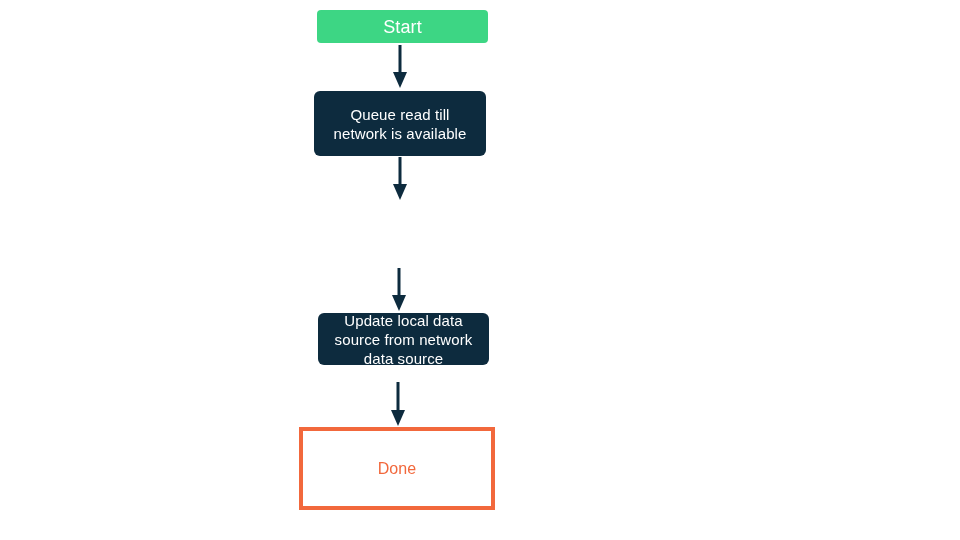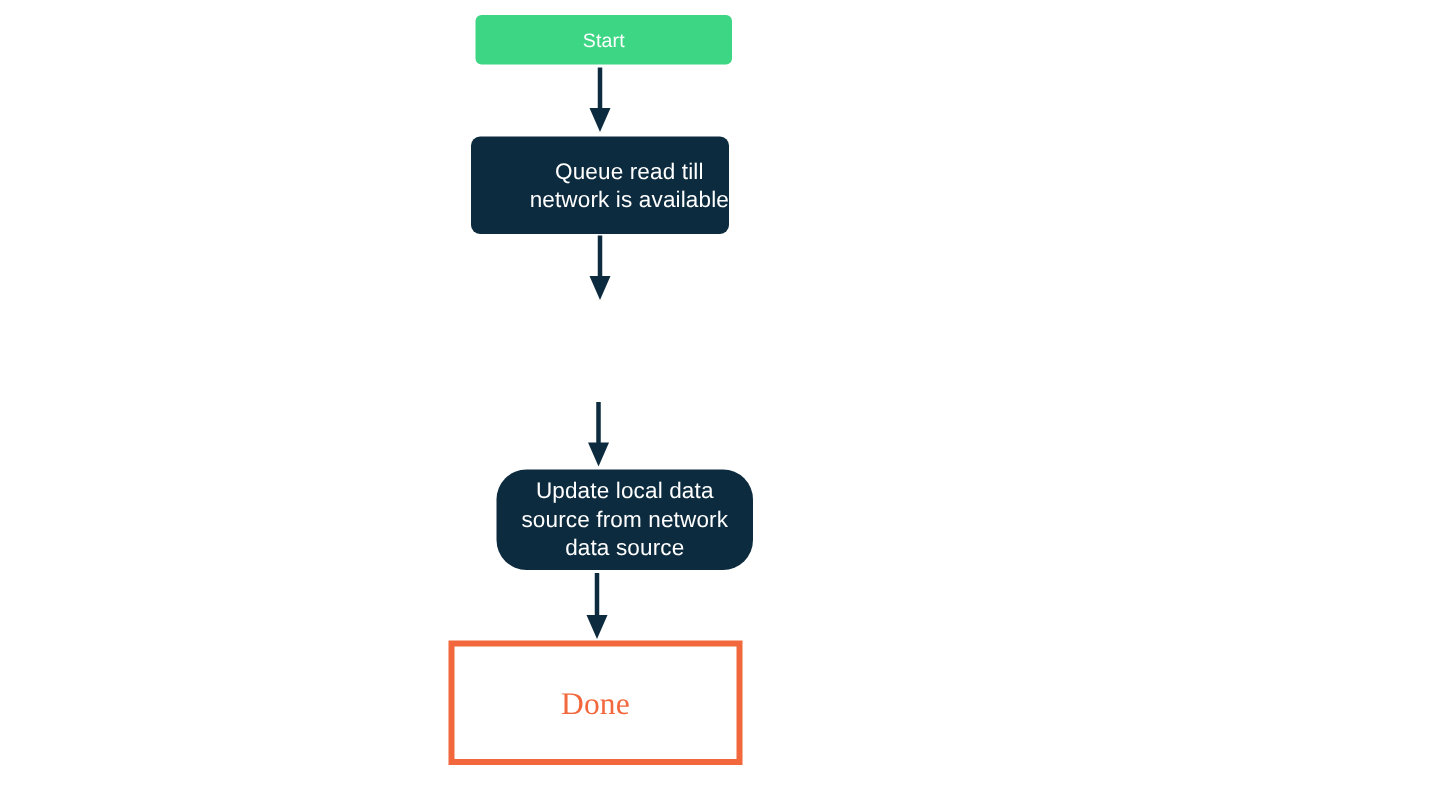--- a/index.html
+++ b/index.html
@@ -43,70 +43,67 @@
   .node-start {
     left: 317px;
     top: 10px;
     width: 171px;
     height: 33px;
     background: #3dd684;
     border-radius: 4px;
   }
   .node-start .node-label {
     color: #ffffff;
-    font-size: 13px;
+    font-size: 18px;
     line-height: 18px;
   }
 
   
   .node-process {
     background: #0d2b3e;
     border-radius: 6px;
   }
   .node-process .node-label {
     color: #ffffff;
     font-size: 15px;
   }
 
   .node-process-1 {
     left: 314px;
     top: 91px;
     width: 172px;
     height: 65px;
-    justify-content: flex-end;
   }
   .node-process-2 {
     left: 314px;
     top: 202px;
     width: 172px;
     height: 65px;
   }
   .node-process-3 {
-    left: 331px;
+    left: 318px;
     top: 313px;
     width: 171px;
-    height: 67px;
-    border-radius: 20px;
+    height: 52px;
   }
 
   
   .node-done {
     left: 299px;
     top: 427px;
     width: 196px;
     height: 83px;
     background: #ffffff;
     border: 4px solid #f2683c;
     border-radius: 0;
   }
   .node-done .node-label {
     color: #f2683c;
-    font-size: 21px;
+    font-size: 16px;
     line-height: 18px;
-    font-family: Liberation Serif, serif;
   }
 
   
   .arrow {
     position: absolute;
   }
   .arrow svg {
     display: block;
     overflow: visible;
   }

